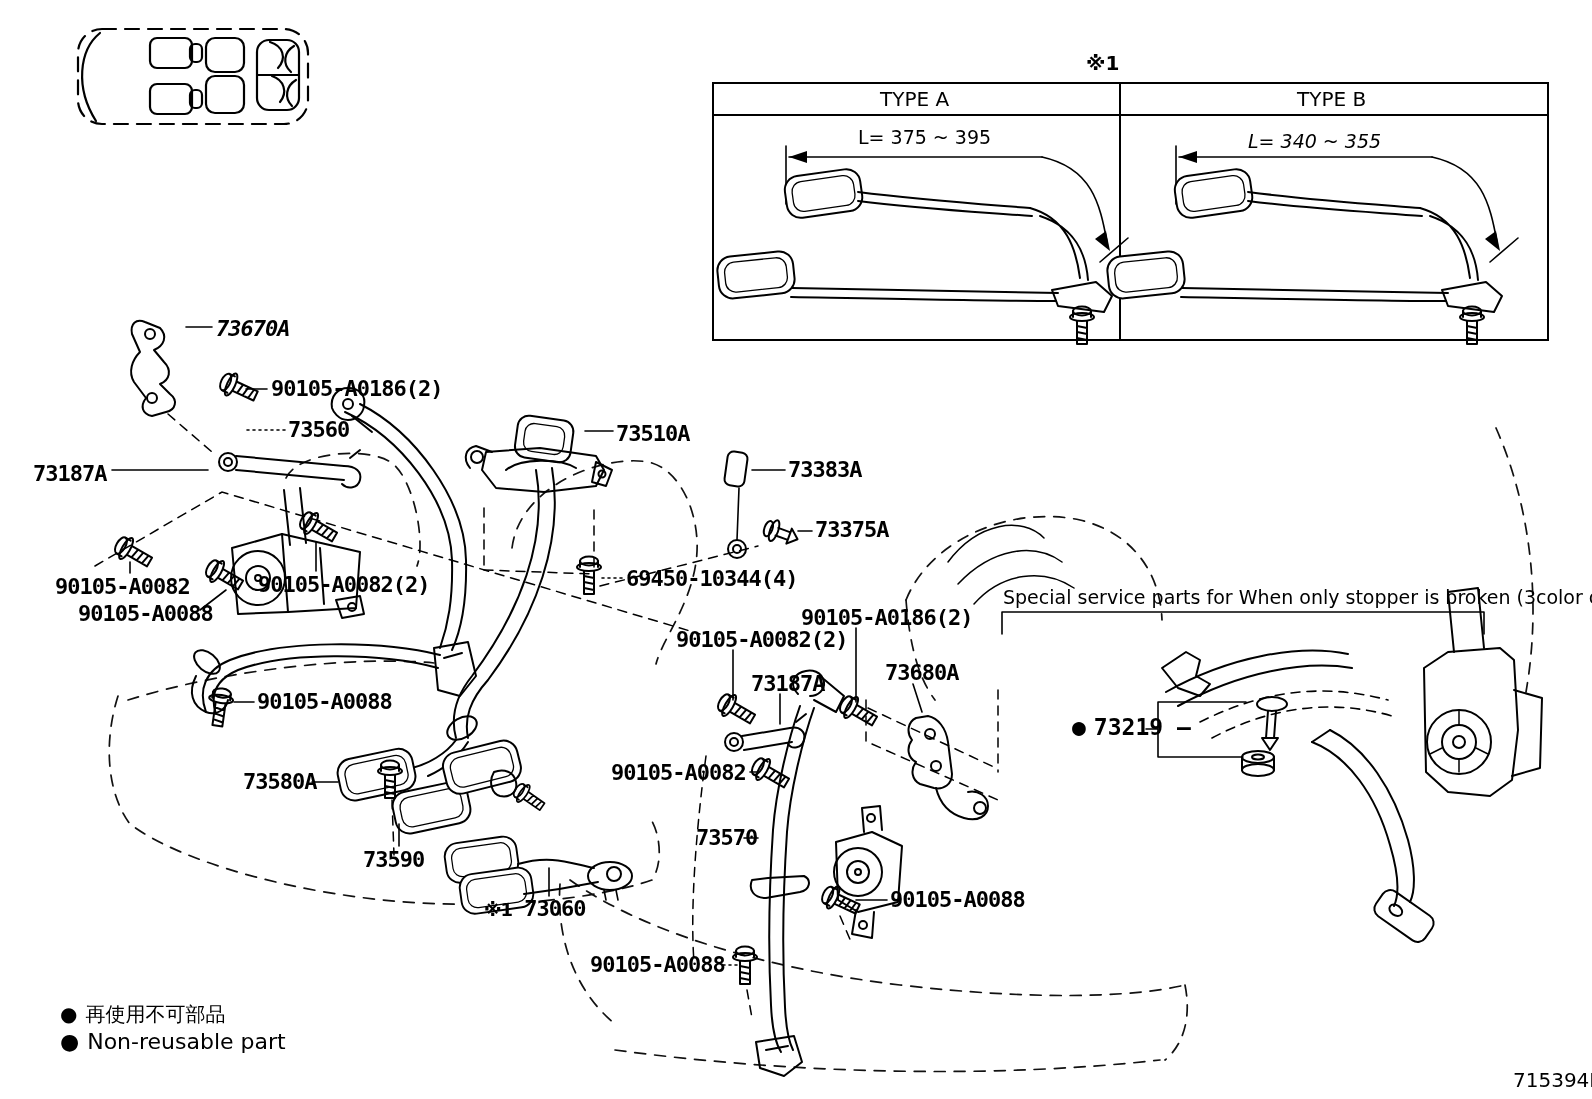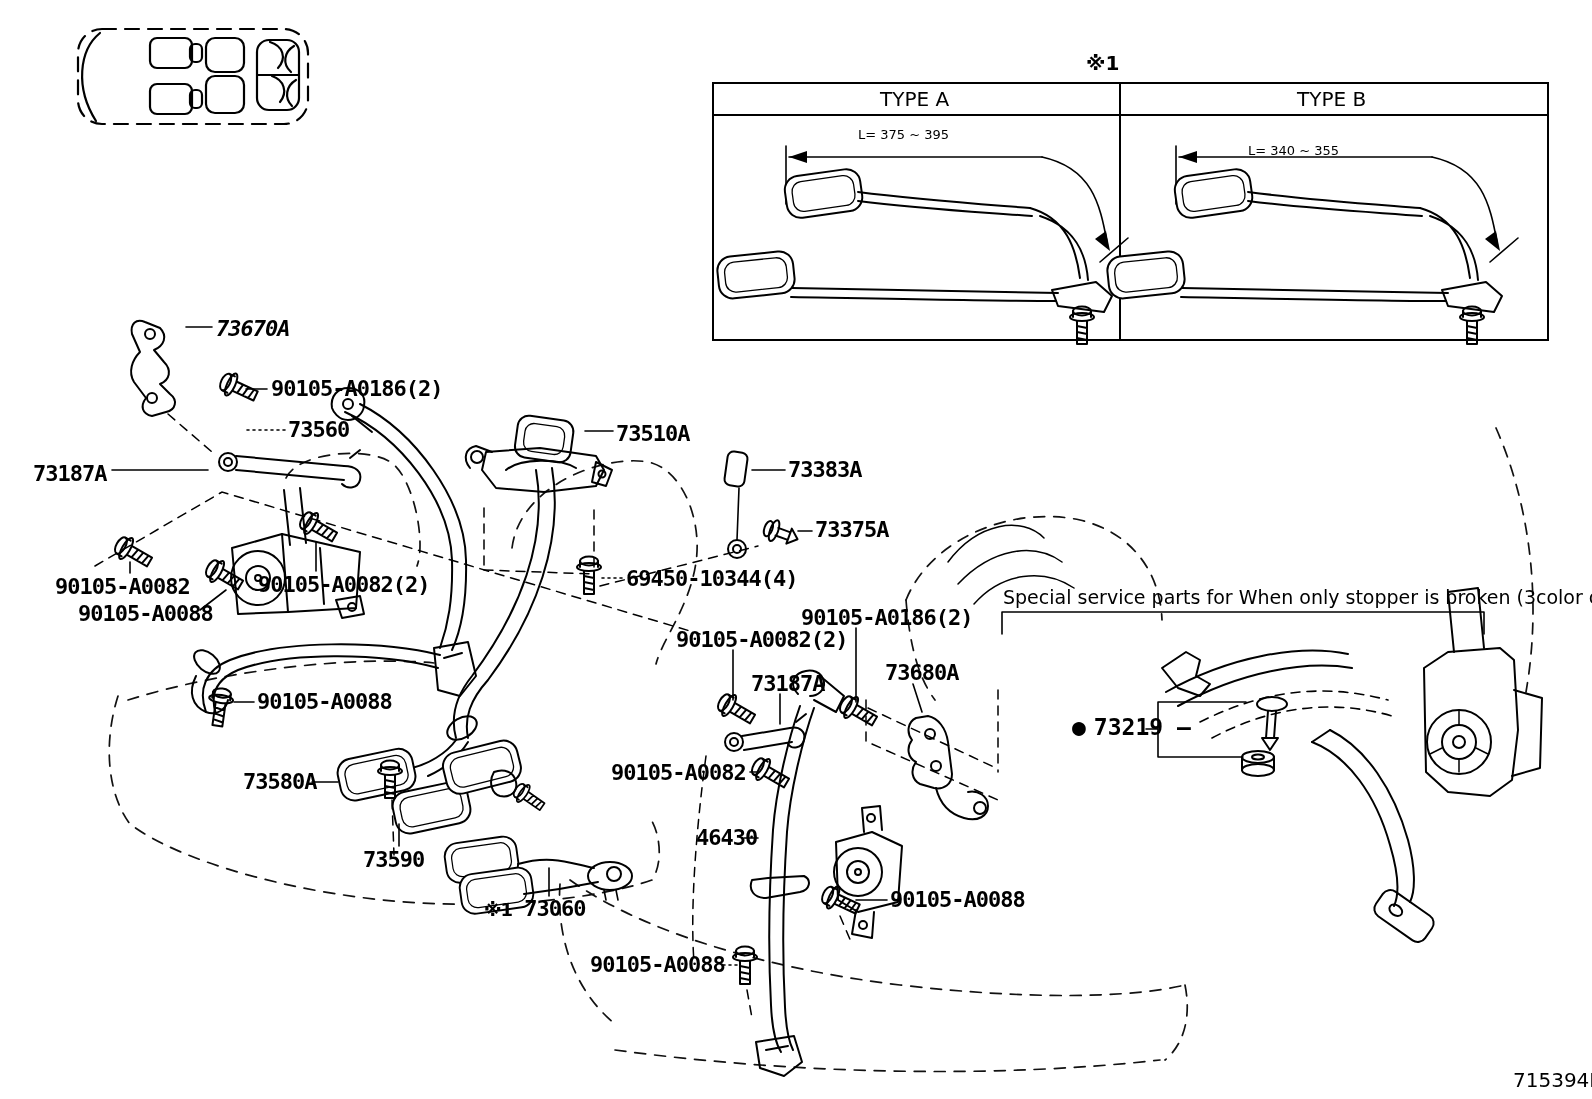--- a/index.html
+++ b/index.html
@@ -3,21 +3,21 @@
 <meta charset="utf-8">
 <style>
   html,body{margin:0;padding:0;background:#fff;}
   .stage{position:relative;width:1592px;height:1099px;background:#fff;overflow:hidden;
          font-family:"DejaVu Sans",sans-serif;color:#000;}
   .art{position:absolute;left:0;top:0;width:1592px;height:1099px;}
   .plabel{position:absolute;font-family:"DejaVu Sans Mono",monospace;font-weight:bold;
           font-size:22px;line-height:1;letter-spacing:-1px;white-space:nowrap;}
   .ref{font-family:"DejaVu Sans",sans-serif;font-weight:bold;font-size:18px;}
   .hlabel{position:absolute;font-family:"DejaVu Sans",sans-serif;font-size:20px;line-height:1;white-space:nowrap;}
-  .dim{position:absolute;font-family:"DejaVu Sans",sans-serif;font-size:13px;line-height:1;white-space:nowrap;}
+  .dim{position:absolute;font-family:"DejaVu Sans",sans-serif;font-size:19px;line-height:1;white-space:nowrap;}
   .note{position:absolute;font-family:"DejaVu Sans",sans-serif;font-size:19px;line-height:1;white-space:nowrap;}
   .legend{position:absolute;font-size:21px;line-height:1.32;white-space:nowrap;}
   .legend .jp{font-size:20px;}
   .legend .en{font-size:22px;}
   .bullet{display:inline-block;margin-right:8px;}
   .code{position:absolute;font-family:"DejaVu Sans",sans-serif;font-size:20px;}
   .l73219{position:absolute;font-family:"DejaVu Sans Mono",monospace;font-weight:bold;
           font-size:23px;line-height:1;white-space:nowrap;}
 </style>
 </head>
@@ -306,46 +306,50 @@
         <circle cx="1459" cy="742" r="6"></circle>
     <path d="M1459,725 L1459,710 M1442,748 L1430,754 M1476,748 L1488,754 M1459,759 L1459,772" stroke-width="1.5"></path>
     <path d="M1514,690 L1542,698 L1540,768 L1512,776"></path>
   </g>
 </svg>
 
 <span class="hlabel" style="left:1086px;top:53px;font-weight:bold;">※1</span>
 <span class="hlabel" style="left:880px;top:89px;">TYPE A</span>
 <span class="hlabel" style="left:1297px;top:89px;">TYPE B</span>
 <span class="dim" style="left:858px;top:128px;">L= 375 ~ 395</span>
-<span class="dim" style="left:1248px;top:144px;">L= 340 ~ 355</span>
+<span class="dim" style="left:1248px;top:132px;font-style:italic;">L= 340 ~ 355</span>
 
 <span class="plabel" style="left:216px;top:318px;font-style:italic;">73670A</span>
 <span class="plabel" style="left:271px;top:378px;">90105-A0186(2)</span>
 <span class="plabel" style="left:288px;top:419px;">73560</span>
 <span class="plabel" style="left:33px;top:463px;">73187A</span>
 <span class="plabel" style="left:55px;top:576px;">90105-A0082</span>
 <span class="plabel" style="left:78px;top:603px;">90105-A0088</span>
 <span class="plabel" style="left:258px;top:574px;">90105-A0082(2)</span>
 <span class="plabel" style="left:257px;top:691px;">90105-A0088</span>
 <span class="plabel" style="left:616px;top:423px;">73510A</span>
 <span class="plabel" style="left:788px;top:459px;">73383A</span>
 <span class="plabel" style="left:815px;top:519px;">73375A</span>
 <span class="plabel" style="left:626px;top:568px;">69450-10344(4)</span>
 <span class="plabel" style="left:676px;top:629px;">90105-A0082(2)</span>
 <span class="plabel" style="left:801px;top:607px;">90105-A0186(2)</span>
 <span class="plabel" style="left:751px;top:673px;">73187A</span>
 <span class="plabel" style="left:885px;top:662px;">73680A</span>
 <span class="plabel" style="left:611px;top:762px;">90105-A0082</span>
 <span class="plabel" style="left:243px;top:771px;text-align:center;">73580A</span>
 <span class="plabel" style="left:363px;top:849px;">73590</span>
-<span class="plabel" style="left:696px;top:827px;">46430</span>
+<span class="plabel" style="left:696px;top:827px;">73570</span>
 <span class="plabel" style="left:484px;top:898px;"><span class="ref">※1</span> <span>73060</span></span>
 <span class="plabel" style="left:890px;top:889px;">90105-A0088</span>
 <span class="plabel" style="left:590px;top:954px;">90105-A0088</span>
 
 <span class="note" style="left:1003px;top:588px;">Special service parts for When only stopper is broken (3color only)</span>
 
 <span class="l73219" style="left:1072px;top:716px;"><span class="bullet">●</span><span>73219</span> –</span>
 
+<div class="legend" style="left:60px;top:1001px;">
+  <div class="jp"><span class="bullet">●</span><span>再使用不可部品</span></div>
+  <div class="en"><span class="bullet">●</span><span>Non-reusable part</span></div>
+</div>
 
 <span class="code" style="left:1513px;top:1068px;">715394F</span>
 
 </div>
 
 </body></html>

